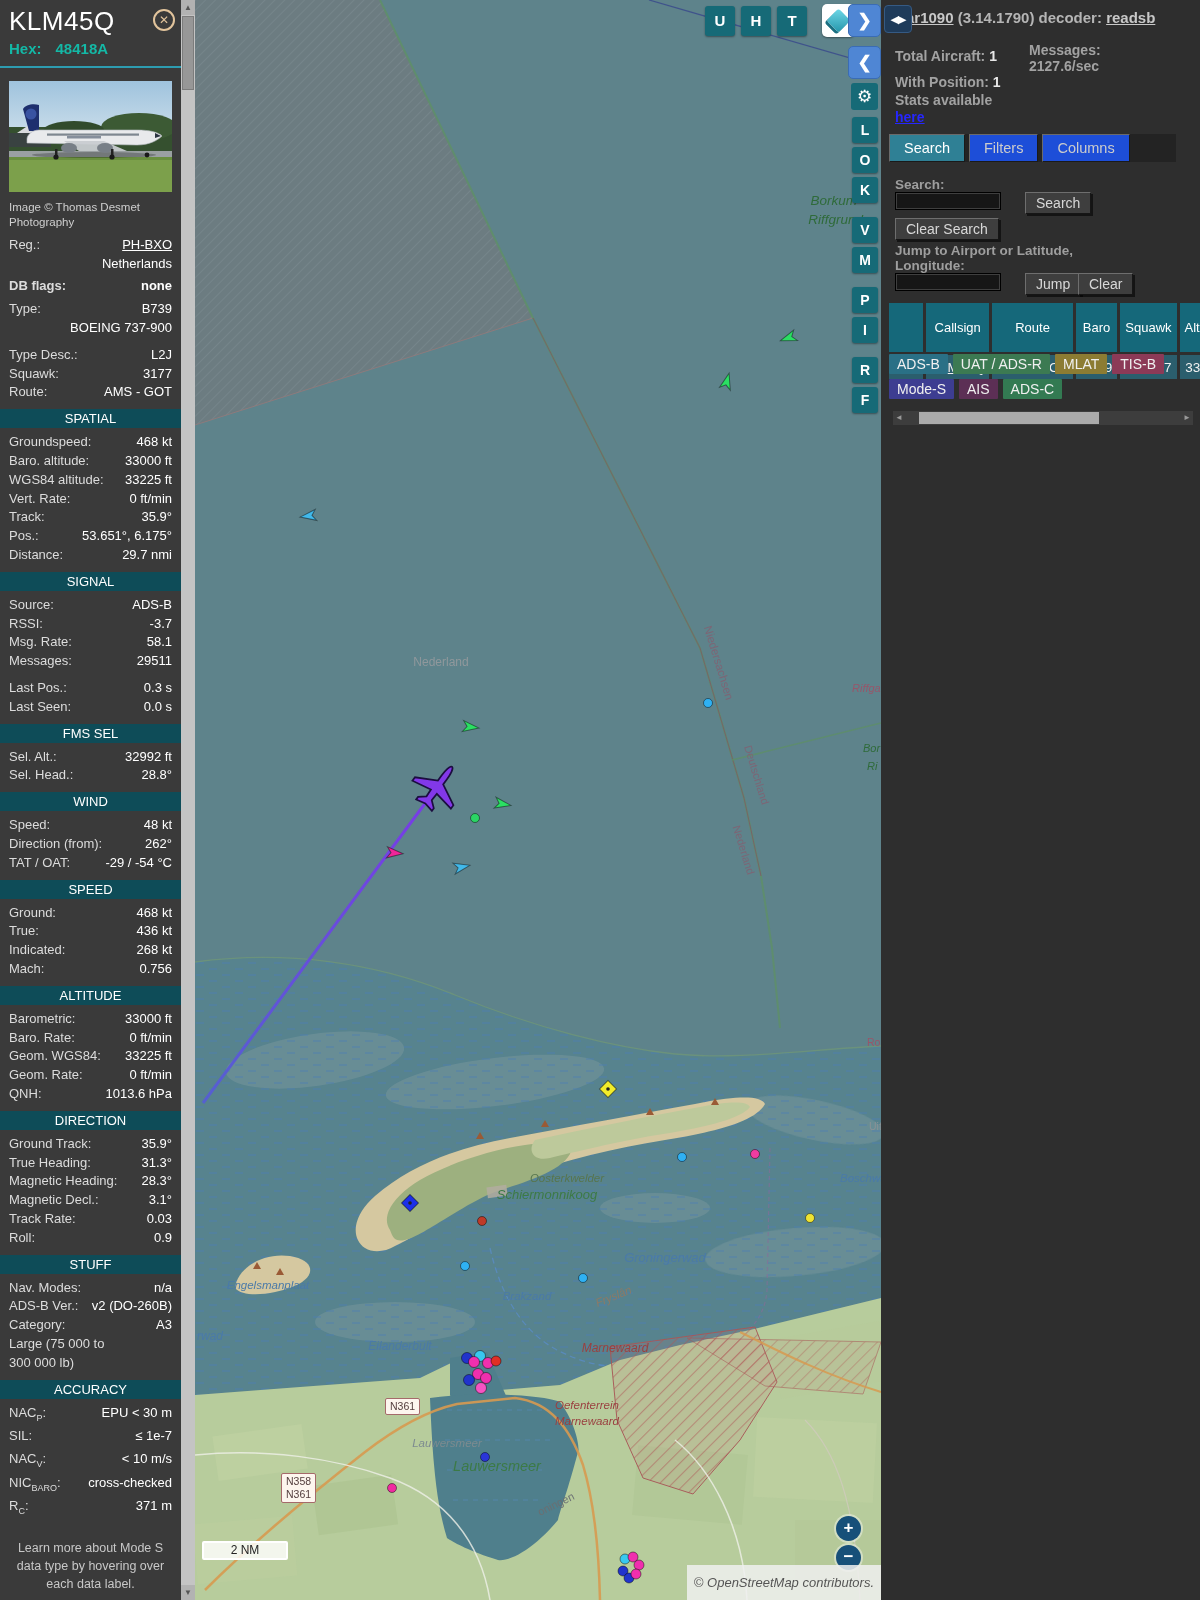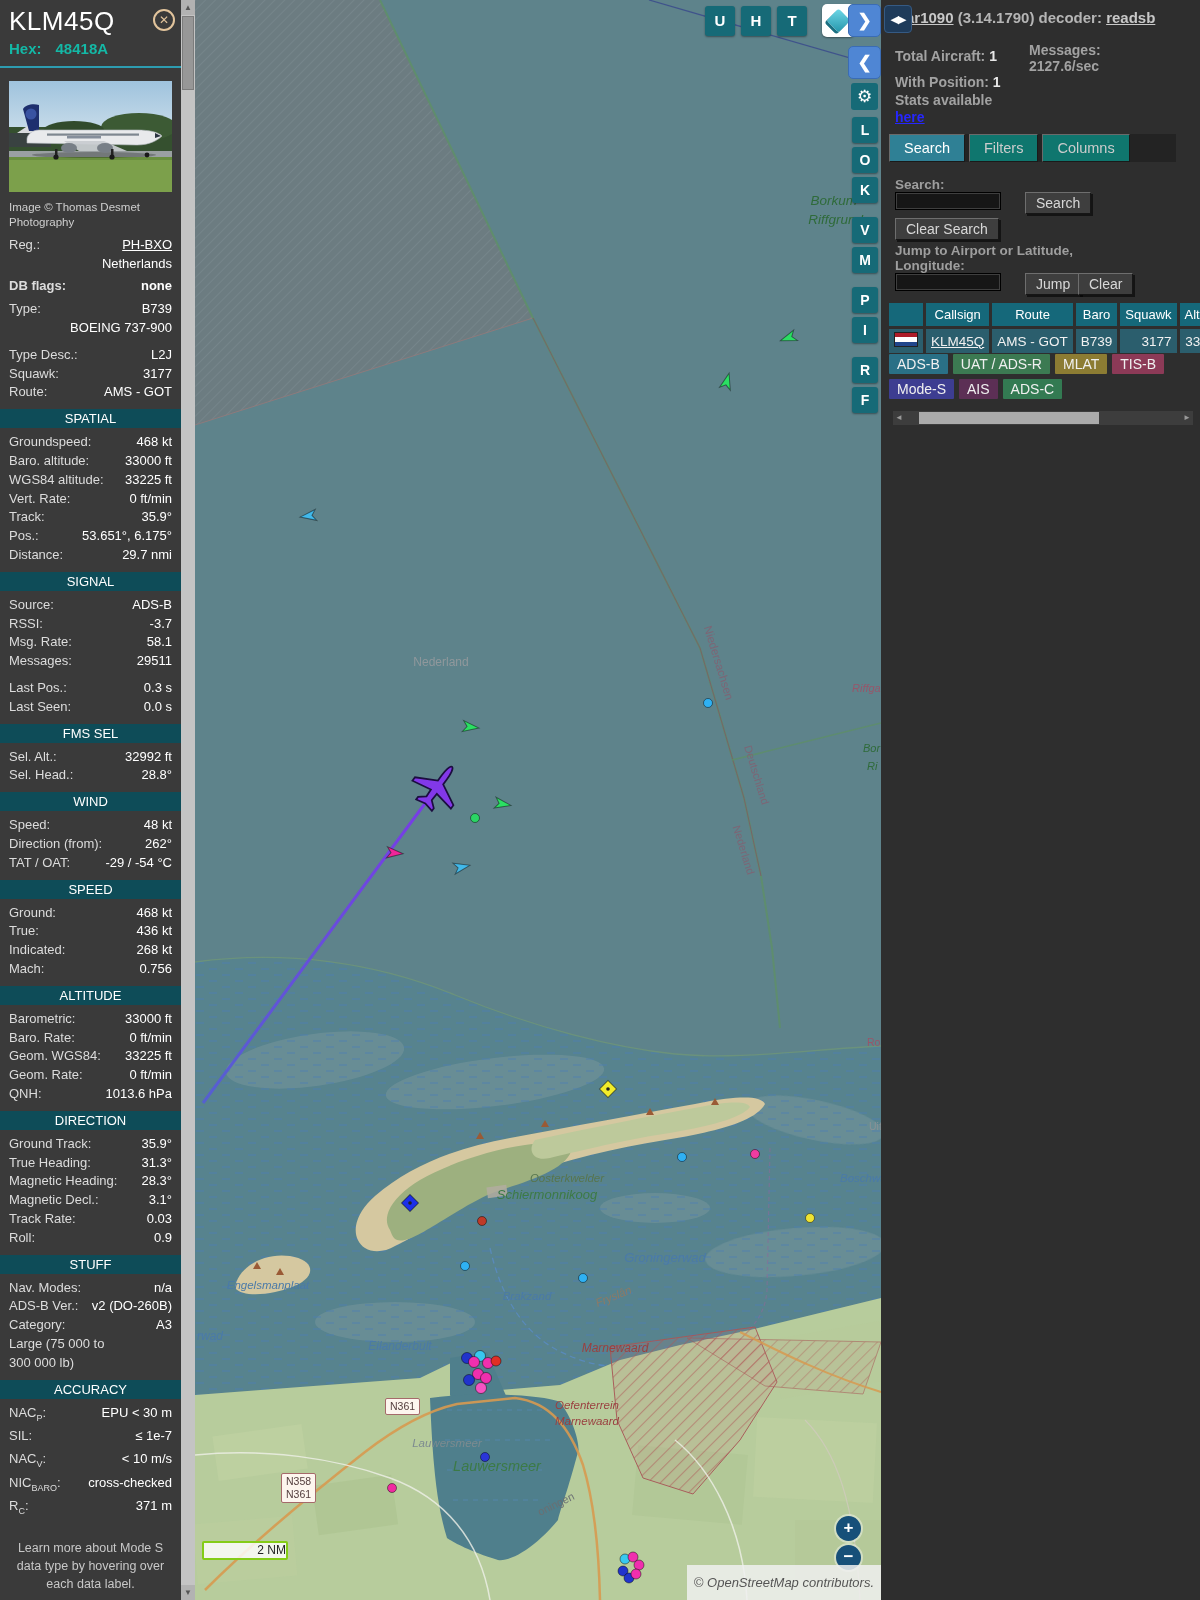--- a/index.html
+++ b/index.html
@@ -56,22 +56,22 @@
   
   #legend { position:absolute; left:2px; top:1533px; width:618px; height:36px; }
   #legend .bar { position:relative; width:618px; height:16px; border:1px solid #222;
     background:linear-gradient(to right,#ef8f1d 0%,#eec31e 7%,#e7e41f 13%,#b8e322 18%,
       #6ed828 25%,#35d13c 31%,#2cd376 38%,#2accae 44%,#2fc3d8 50%,#3fa3e0 57%,
       #4b6ee4 65%,#5a4bdf 72%,#7b35d9 80%,#a727d4 88%,#d51bd4 96%,#e316d0 100%); }
   #legend .tick { position:absolute; top:0; width:2px; height:16px; background:#1a1a1a; }
   #legend .tl { position:absolute; top:19px; transform:translateX(-50%); font-size:10.5px;
                 color:#fff; text-shadow:1px 1px 1px #000, -1px -1px 1px #000, 0 0 3px #000; white-space:nowrap; }
   #scaleline { position:absolute; left:7px; top:1541px; width:86px; height:19px;
-               background:rgba(255,255,255,.82); border:2px solid #84cc16; border-radius:2px;
-               font-size:12px; color:#222; text-align:right; line-height:15px; }
+               background:rgba(255,255,255,.82); border:2px solid #ffffff; border-radius:2px;
+               font-size:12px; color:#222; text-align:center; line-height:15px; }
   #attribution { position:absolute; right:0; bottom:0; background:rgba(240,240,240,.85);
                  color:#555; font-size:13px; padding:10px 7px; white-space:nowrap;font-style:italic; }
   #attribution a { color:#555; text-decoration:none; }
   .zoombtn { position:absolute; left:641px; width:25px; height:25px; border-radius:50%;
              background:#175079; color:#fff; font-weight:bold; font-size:17px; text-align:center;
              line-height:24px; box-shadow:0 0 0 2px rgba(255,255,255,.4); cursor:pointer; }
   .roadbadge { position:absolute; background:#fdf6ee; border:1.5px solid #a56a6a; border-radius:2px;
                color:#55403f; font-weight:normal; font-size:10.5px; line-height:1.25;
                padding:1px 4px; text-align:center; }
 
@@ -81,32 +81,32 @@
   #panel-toggle { position:absolute; left:3px; top:5px; width:28px; height:28px; background:#1f3b5a;
                   border:1px solid #355a84; border-radius:4px; color:#fff; font-size:11px;
                   text-align:center; line-height:27px; letter-spacing:-1px; cursor:pointer; z-index:3; }
   #panel-title { position:absolute; left:20px; top:9px; width:296px; font-size:15px; font-weight:bold;
                  color:#b5b5b5; white-space:nowrap; overflow:hidden; z-index:2; }
   #panel-title a { color:#c8c8c8; text-decoration:underline; }
   .statlbl { font-weight:bold; color:#a2a2a2; font-size:14px; }
   .statval { color:#e8e8e8; font-weight:bold; }
   #here-link { color:#2626ff; font-weight:bold; text-decoration:underline; font-size:14px; cursor:pointer; }
   #tabs { position:absolute; left:8px; top:134px; width:287px; background:#232323; padding:0; display:flex; }
-  .tab { padding:5px 14px; font-size:14.5px; color:#ccc; background:#0f766e; margin-right:4px;
+  .tab { padding:5px 14px; font-size:14.5px; color:#ccc; background:#1d4ed8; margin-right:4px;
          border:1px solid; border-color:#6a6a6a #1a1a1a #1a1a1a #6a6a6a; cursor:pointer; }
   .tab.active { background:#2f8095; color:#fff; }
   .formlbl { position:absolute; font-weight:bold; color:#9e9e9e; font-size:13.5px; }
   .tinput { position:absolute; width:106px; height:18px; background:#161616; border:1px solid #000;
             box-shadow:inset 0 0 0 1px #3f3f3f; color:#ddd; font-size:13px; padding:0 4px; }
   .btn3d { position:absolute; background:#3e3e3e; color:#d8d8d8; font-size:14px; padding:2px 10px;
            border:1px solid; border-color:#6e6e6e #161616 #161616 #6e6e6e;
            box-shadow:2px 2px 0 rgba(0,0,0,.55); cursor:pointer; white-space:nowrap; }
   #tablewrap { position:absolute; left:5px; top:300px; width:314px; overflow:hidden; }
   table { border-collapse:separate; border-spacing:3px; }
-  th { background:#15687a; color:#fff; font-weight:400; font-size:13px; padding:4px 5px; white-space:nowrap; }
+  th { background:#15687a; color:#fff; font-weight:400; font-size:13px; padding:17px 5px; white-space:nowrap; }
   td { background:#2b5e6d; color:#f2f2f2; font-size:13.5px; padding:3px 5px; white-space:nowrap; }
   .num { text-align:right; }
   .flag { display:inline-block; width:24px; height:15px; border:1px solid #222;
           background:linear-gradient(#AE1C28 33%, #fff 33%, #fff 66%, #21468B 66%); }
   #callsign-link { color:#f0f0f0; text-decoration:underline; cursor:pointer; }
   #chips { position:absolute; left:8px; top:354px; width:300px; }
   .chip { display:inline-block; margin:0 5px 5px 0; padding:2px 8px; font-size:14px;
           color:#f0f0f0; border-radius:1px; cursor:pointer; }
   #hscroll { position:absolute; left:12px; top:411px; width:300px; height:14px; background:#3d3d3d; }
   #hscroll .arr { position:absolute; top:0; width:12px; height:14px; color:#999; font-size:8px;

